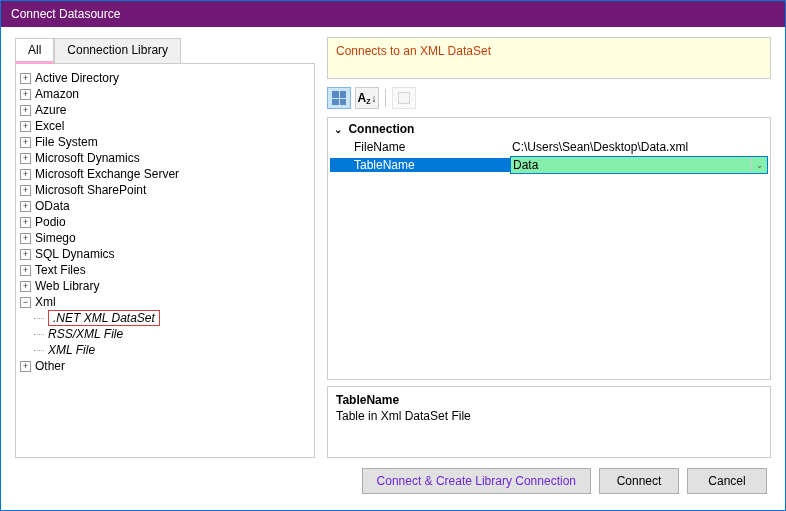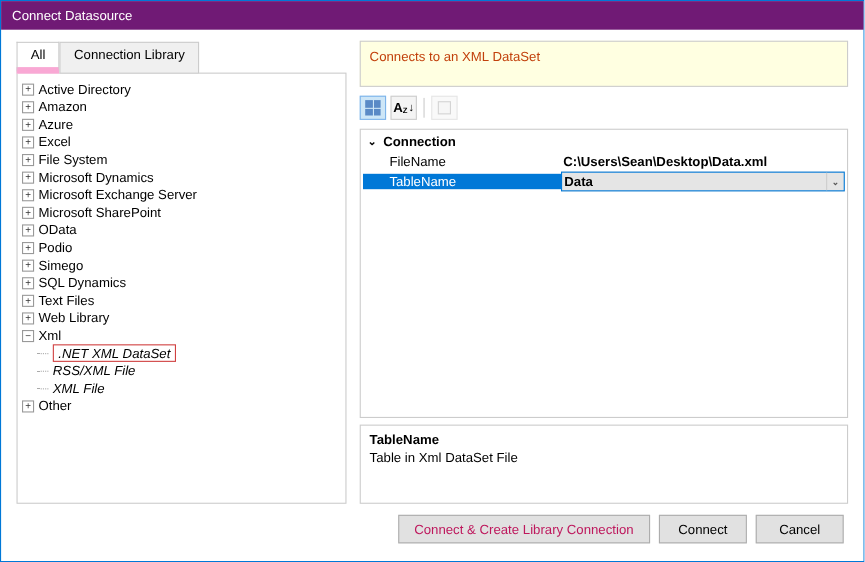--- a/index.html
+++ b/index.html
@@ -5,50 +5,50 @@
 * { box-sizing: border-box; margin: 0; padding: 0; font-family: "Segoe UI", Tahoma, sans-serif; font-size: 12px; }
 body { background: #fff; }
 .window { width: 786px; height: 511px; border: 1px solid #0078d7; display: flex; flex-direction: column; }
 .titlebar { background: #701a75; color: #fff; padding: 6px 10px; font-size: 12px; }
 .content { flex: 1; padding: 10px 14px 10px 14px; display: flex; flex-direction: column; }
 .top-area { flex: 1; display: flex; gap: 12px; }
 .left-panel { width: 300px; display: flex; flex-direction: column; }
 .right-panel { flex: 1; display: flex; flex-direction: column; gap: 6px; }
 .tabs { display: flex; position: relative; top: 1px; }
 .tab { padding: 4px 12px; border: 1px solid #ccc; background: #f0f0f0; cursor: pointer; }
-.tab.active { background: #fff; border-bottom: 6px solid #f9a8d4; }
+.tab.active { background: #fff; border-bottom: 3px solid #f9a8d4; }
 .tree-container { flex: 1; border: 1px solid #ccc; padding: 6px 4px; overflow: auto; }
 .tree { list-style: none; }
 .tree-item { display: flex; align-items: center; gap: 4px; padding: 1px 0; white-space: nowrap; cursor: default; }
 .expander { width: 11px; height: 11px; border: 1px solid #999; display: flex; align-items: center; justify-content: center; font-size: 9px; line-height: 1; color: #333; cursor: pointer; user-select: none; }
 .tree-children { list-style: none; padding-left: 28px; font-style: italic; }
 .tree-child { padding: 1px 0; position: relative; cursor: pointer; }
 .tree-child::before { content: ""; position: absolute; left: -14px; top: 50%; width: 10px; border-top: 1px dotted #aaa; }
 .tree-child.highlighted span { border: 1px solid #d04040; padding: 0 4px; }
 .info-box { border: 1px solid #ccc; background: #ffffe1; padding: 6px 8px; min-height: 42px; color: #c2410c; }
 .toolbar { display: flex; gap: 4px; align-items: center; padding: 2px 0; }
 .tool-btn { width: 24px; height: 22px; border: 1px solid #ccc; background: #f4f4f4; display: flex; align-items: center; justify-content: center; cursor: pointer; }
 .tool-btn.active { border-color: #7eb4ea; background: #cde6f7; }
 .tool-btn.disabled { opacity: 0.5; cursor: default; }
 .sep { width: 1px; height: 18px; background: #ccc; margin: 0 2px; }
 .prop-grid { flex: 1; border: 1px solid #ccc; display: flex; flex-direction: column; }
 .prop-body { flex: 1; padding: 2px; }
 .prop-row { display: flex; align-items: center; height: 18px; }
 .prop-header { font-weight: bold; padding-left: 4px; display: flex; align-items: center; gap: 6px; }
 .prop-chevron { font-size: 10px; cursor: pointer; }
 .prop-name { width: 180px; padding-left: 24px; }
-.prop-value { flex: 1; font-weight: bold; }
+.prop-value { flex: 1; }
 .prop-row.selected .prop-name { background: #0078d7; color: #fff; }
-.prop-row.selected .prop-value { background: #e5e5e5; border: 1px solid #0078d7; height: 18px; display: flex; align-items: center; }
+.prop-row.selected .prop-value { background: #86efac; border: 1px solid #0078d7; height: 18px; display: flex; align-items: center; }
 .prop-row.selected .dd { width: 16px; height: 16px; border-left: 1px solid #ccc; display: flex; align-items: center; justify-content: center; font-size: 8px; color: #555; cursor: pointer; }
 .desc-box { border: 1px solid #ccc; padding: 6px 8px; height: 72px; }
 .desc-box .desc-title { font-weight: bold; margin-bottom: 2px; }
 .button-bar { display: flex; justify-content: flex-end; gap: 8px; padding: 10px 4px 6px 4px; }
 .btn { min-width: 80px; height: 26px; border: 1px solid #adadad; background: #e1e1e1; cursor: pointer; padding: 0 14px; }
-.btn.disabled { color: #be185d; cursor: default; }
+.btn.disabled { color: #6d28d9; cursor: default; }
 .icon-grid { display: grid; grid-template-columns: 1fr 1fr; grid-template-rows: 1fr 1fr; width: 14px; height: 14px; gap: 1px; }
 .icon-grid div { background: #5a8ac6; }
 .icon-az { font-size: 9px; font-weight: bold; display: flex; align-items: center; }
 .icon-az .arrow { font-size: 10px; margin-left: 1px; }
 .icon-file { width: 12px; height: 12px; border: 1px solid #aaa; background: #eee; position: relative; }
 </style>
 </head>
 <body>
 
 <div class="window">

